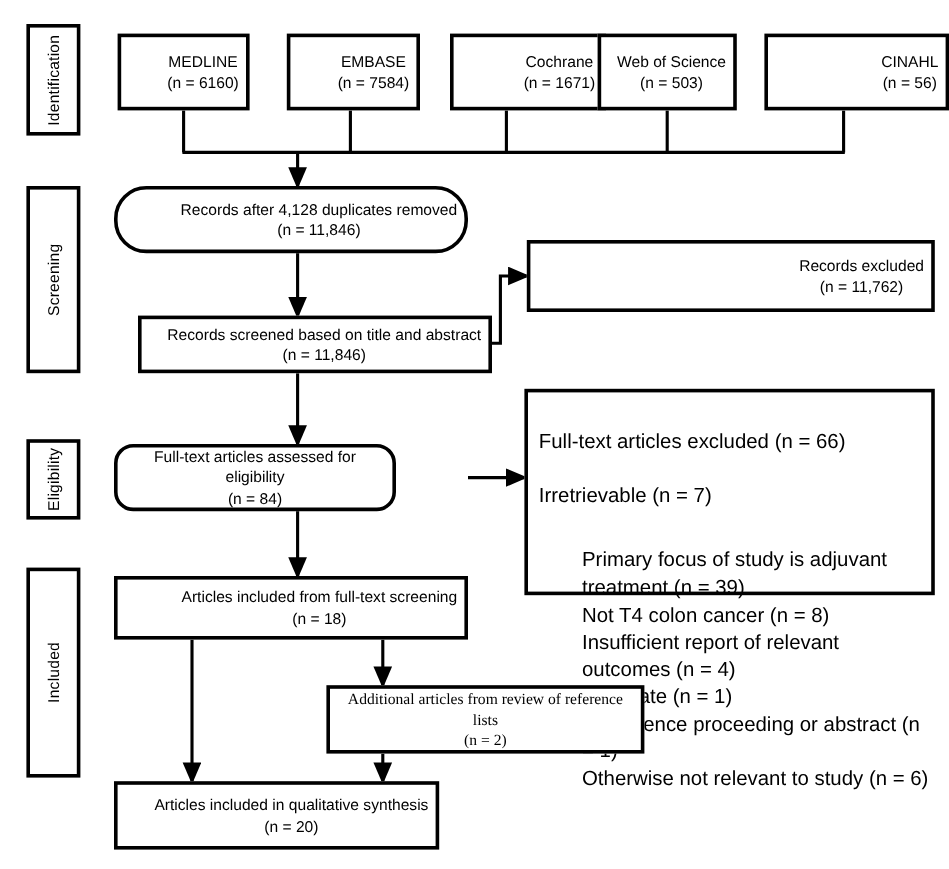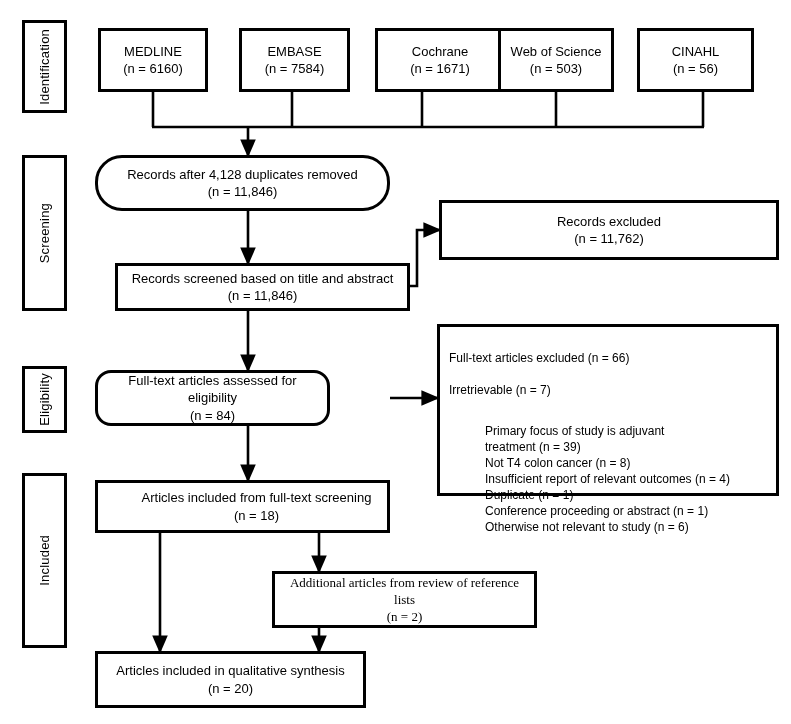--- a/index.html
+++ b/index.html
@@ -24,21 +24,21 @@
     height: 724px;
     pointer-events: none;
   }
   .node {
     position: absolute;
     box-sizing: border-box;
     background: #ffffff;
     border: 3px solid #000000;
     display: flex;
     align-items: center;
-    justify-content: center;
+    justify-content: flex-end;
     text-align: center;
     color: #000000;
     font-size: 13px;
     line-height: 1.32;
     z-index: 2;
   }
   .node .node-text {
     display: block;
     white-space: pre-line;
     padding: 0 6px;
@@ -62,21 +62,21 @@
     color: #000000;
     white-space: nowrap;
   }
   .node.listbox {
     align-items: flex-start;
     justify-content: flex-start;
     text-align: left;
   }
   .node.listbox .node-text {
     padding: 7px 0 0 9px;
-    font-size: 12px;
+    font-size: 17px;
     line-height: 1.335;
     text-align: left;
   }
   .indent-block {
     padding-left: 36px;
     display: block;
     white-space: pre-line;
   }
   .spacer-line {
     display: block;
@@ -153,21 +153,21 @@
   <div class="node" style="left:375px; top:28px; width:130px; height:64px;">
     <span class="node-text">Cochrane
 (n = 1671)</span>
   </div>
 
   <div class="node" style="left:498px; top:28px; width:116px; height:64px;">
     <span class="node-text">Web of Science
 (n = 503)</span>
   </div>
 
-  <div class="node" style="left:637px; top:28px; width:117px; height:64px;">
+  <div class="node" style="left:637px; top:28px; width:154px; height:64px;">
     <span class="node-text">CINAHL
 (n = 56)</span>
   </div>
 
   <div class="node" style="left:95px; top:155px; width:295px; height:56px;border-radius:27px;">
     <span class="node-text">Records after 4,128 duplicates removed
 (n = 11,846)</span>
   </div>
 
   <div class="node" style="left:95px; top:263px; width:295px; height:48px;margin-left:20px;">

